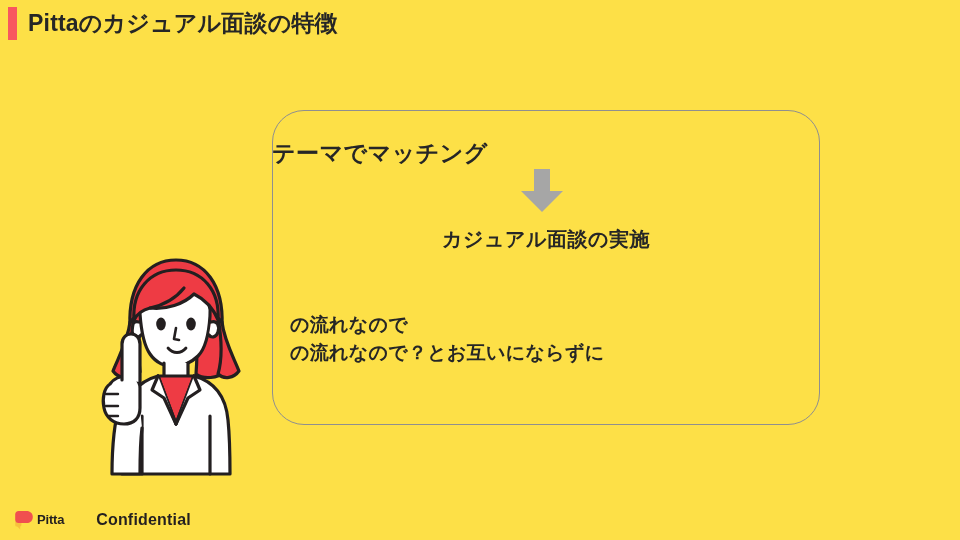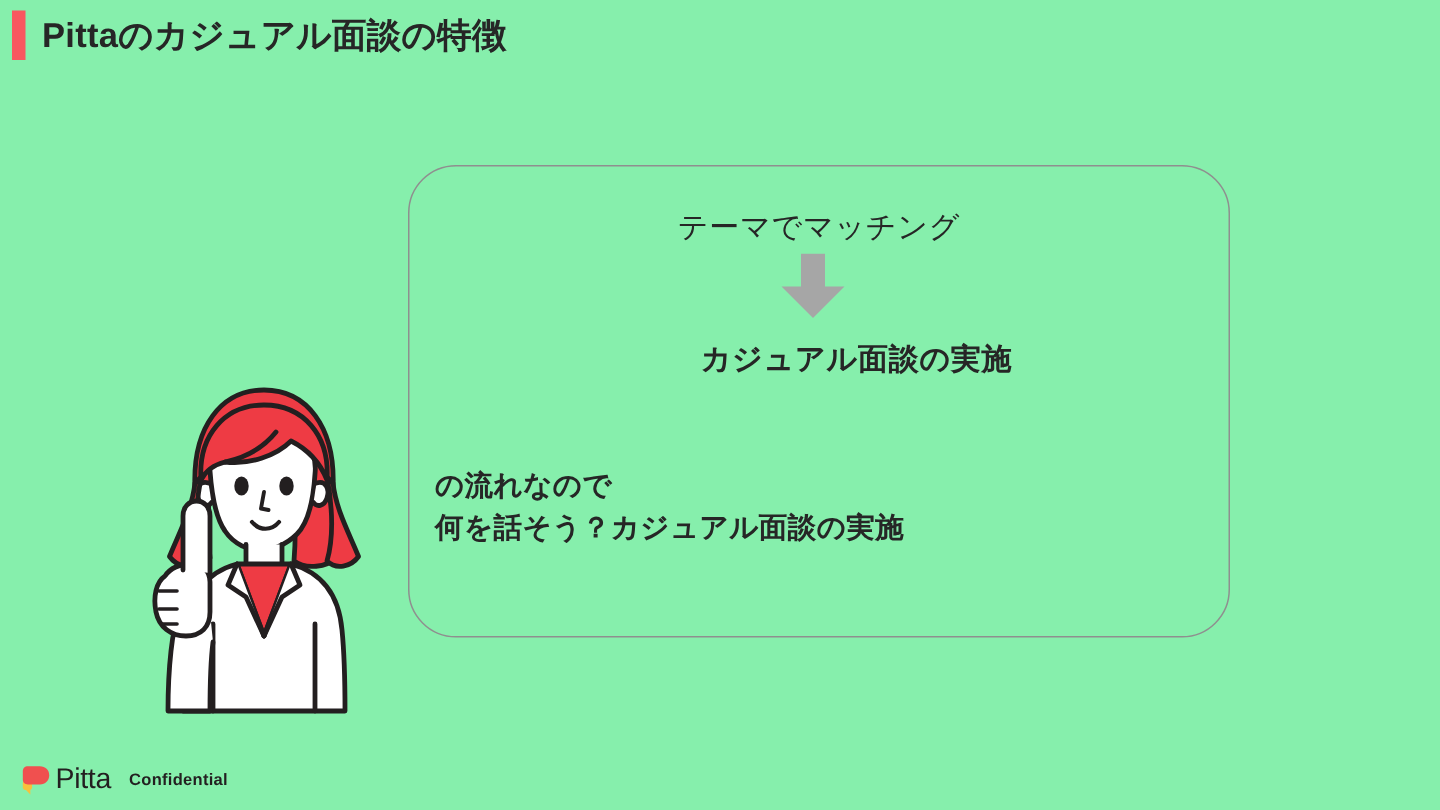--- a/index.html
+++ b/index.html
@@ -7,21 +7,21 @@
     padding: 0;
     background: #ffffff;
   }
   body {
     font-family: "Liberation Sans", "DejaVu Sans", sans-serif;
   }
   #slide {
     position: relative;
     width: 960px;
     height: 540px;
-    background: #86efac;
+    background: #fde047;
     overflow: hidden;
   }
 
   
   #title-bar-accent {
     position: absolute;
     left: 8px;
     top: 7px;
     width: 9px;
     height: 33px;
@@ -50,23 +50,22 @@
     border-radius: 32px;
     box-sizing: border-box;
     background: transparent;
   }
 
   #flow-step-1 {
     position: absolute;
     left: 272px;
     top: 138px;
     width: 548px;
-    text-align: center;
-    font-size: 20px;
-    font-weight: normal;
+    font-size: 23px;
+    font-weight: bold;
     color: #262626;
     letter-spacing: 0.5px;
   }
 
   #flow-arrow {
     position: absolute;
     left: 519px;
     top: 169px;
     width: 46px;
     height: 44px;
@@ -75,21 +74,20 @@
   #flow-step-2 {
     position: absolute;
     left: 272px;
     top: 226px;
     width: 548px;
     text-align: center;
     font-size: 20px;
     font-weight: bold;
     color: #262626;
     letter-spacing: 0.5px;
-    margin-left: 25px;
   }
 
   #summary-text {
     position: absolute;
     left: 290px;
     top: 279px;
     font-size: 19px;
     font-weight: bold;
     color: #262626;
     line-height: 27.5px;
@@ -118,29 +116,29 @@
     display: flex;
     align-items: center;
   }
   #brand-logo-mark {
     width: 20px;
     height: 20px;
     flex: 0 0 auto;
   }
   #brand-wordmark {
     margin-left: 3px;
-    font-size: 19px;
-    font-weight: normal;
+    font-size: 13px;
+    font-weight: bold;
     color: #231f20;
     letter-spacing: -0.2px;
     line-height: 20px;
   }
   #confidential-label {
-    margin-left: 12px;
-    font-size: 11px;
+    margin-left: 32px;
+    font-size: 16px;
     font-weight: bold;
     color: #231f20;
     letter-spacing: 0.2px;
     line-height: 20px;
   }
 </style>
 </head>
 <body>
 
 <div id="slide">
@@ -153,21 +151,21 @@
   <div id="flow-step-1">テーマでマッチング</div>
 
   <svg id="flow-arrow" viewBox="0 0 46 44" aria-hidden="true">
     <polygon points="15,0 31,0 31,22 44,22 23,43 2,22 15,22" fill="#a6a6a6"></polygon>
   </svg>
 
   <div id="flow-step-2">カジュアル面談の実施</div>
 
   <div id="summary-text">
     <div>の流れなので</div>
-    <div>何を話そう？カジュアル面談の実施</div>
+    <div>の流れなので？とお互いにならずに</div>
   </div>
 
   <svg id="character-illustration" viewBox="0 0 176 232" aria-hidden="true">
     <g stroke="#231f20" stroke-width="3.2" stroke-linejoin="round" stroke-linecap="round" fill="none">
 
       <path d="M42 78 C40 36 60 12 88 12 C116 12 136 36 134 78
                C133 100 134 112 136 124 C130 130 116 132 108 126
                C110 100 108 78 104 66 C90 56 66 58 54 72
                C50 86 50 104 52 124 C44 130 32 128 26 122
                C30 110 43 100 42 78 Z" fill="#ee3b44" stroke="#231f20"></path>

